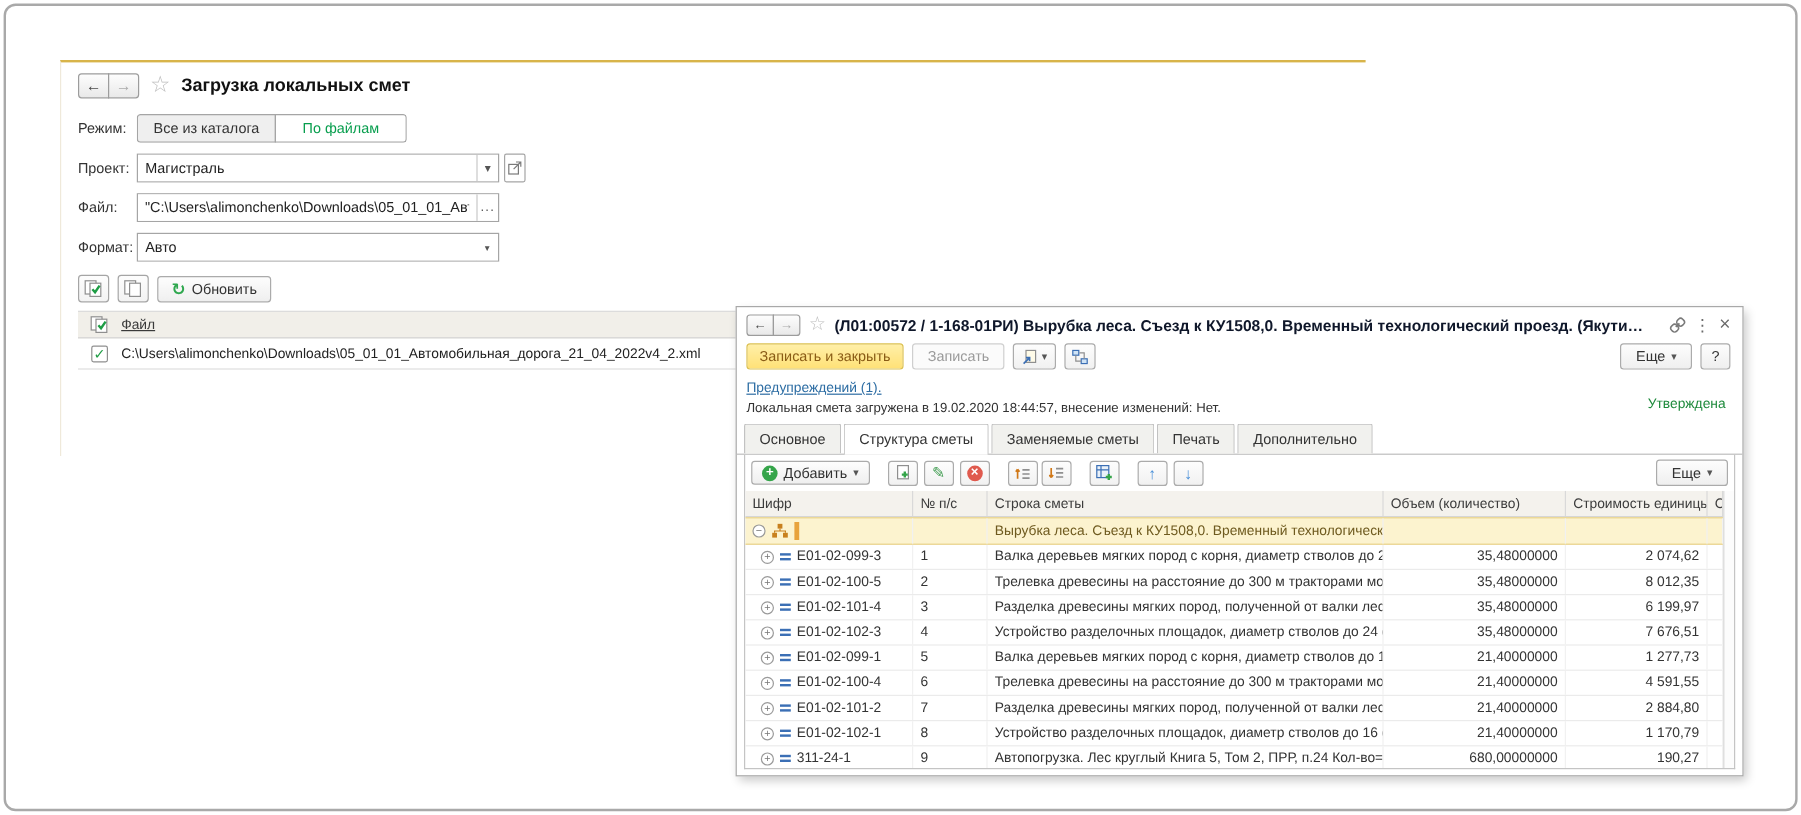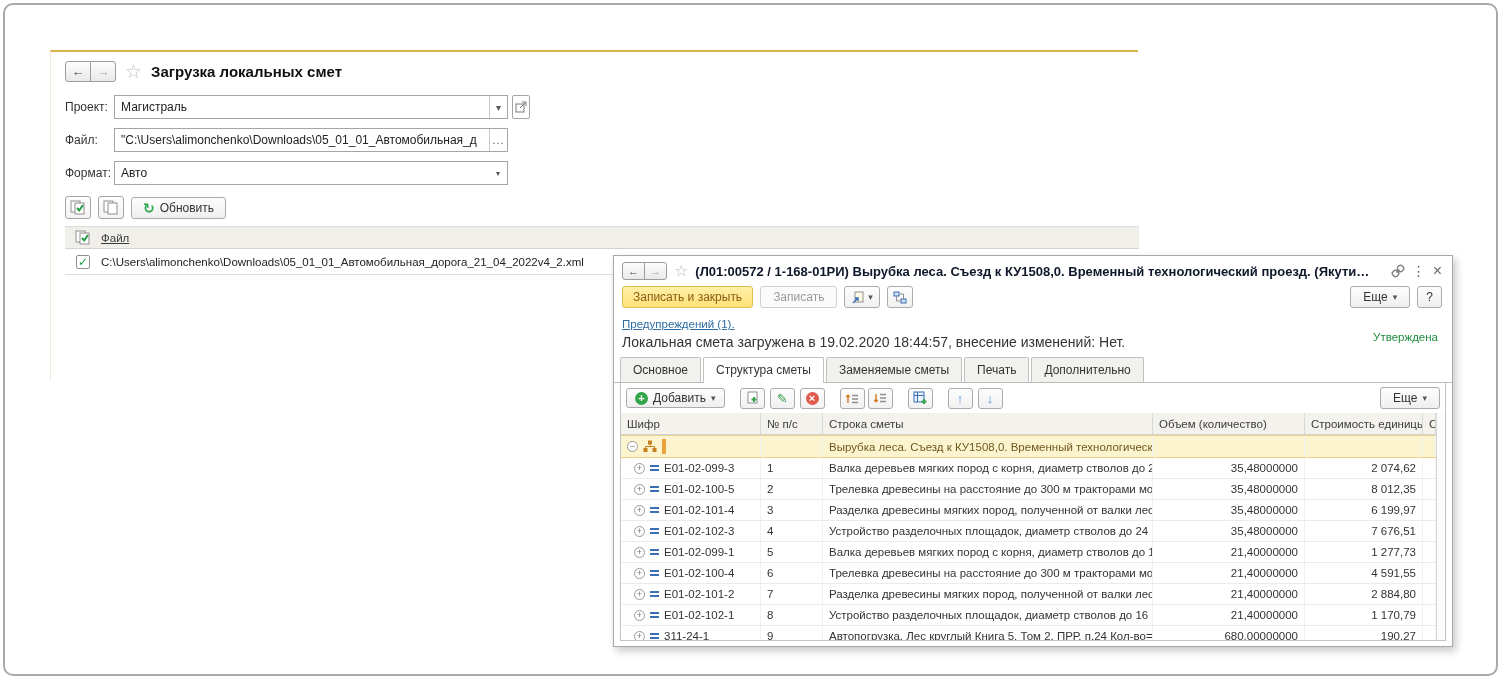--- a/index.html
+++ b/index.html
@@ -31,21 +31,21 @@
   .loader .title { font-size:15px; font-weight:bold; color:#111; }
   .loader .cmdbar { display:flex; align-items:center; gap:9px; padding:6px 14px 4px; }
   .btn-primary { background:linear-gradient(#ffe84d,#fdd91c); border:1px solid #cdaa00; color:#3c3000;
             font-weight:bold; font-size:12.5px; padding:4px 14px; border-radius:3px; }
   .form-row { display:flex; align-items:center; margin:9px 14px 0; }
   .form-row .lbl { width:49px; font-size:12px; color:#333; }
   .toggle { display:inline-flex; border-radius:3px; overflow:hidden; }
   .toggle .opt { font-size:12px; padding:4px 13px; border:1px solid #a5a5a5; }
   .toggle .opt.off { background:#efefef; color:#333; border-radius:3px 0 0 3px; }
   .toggle .opt.on  { background:#fff; color:#089e4e; margin-left:-1px; border-radius:0 3px 3px 0; padding:4px 22px; }
-  .field { display:inline-flex; border:1px solid #a5a5a5; height:24px; background:#fff; width:394px; }
+  .field { display:inline-flex; border:1px solid #a5a5a5; height:24px; background:#fff; width:302px; }
   .field input { border:0; outline:0; flex:1; font:12px "Liberation Sans",sans-serif; color:#222; padding:0 6px; min-width:0; }
   .field .seg { width:18px; border-left:1px solid #c9c9c9; display:flex; align-items:center; justify-content:center;
             font-size:10px; color:#555; background:#fff; }
   .sq-btn { width:18px; height:24px; border:1px solid #a5a5a5; border-radius:2px; margin-left:4px;
             display:inline-flex; align-items:center; justify-content:center; background:#fff; }
   .loader .toolbar { display:flex; align-items:center; gap:7px; margin:11px 14px 7px; }
   .tool { width:26px; height:23px; border:1px solid #a5a5a5; border-radius:3px; background:linear-gradient(#fdfdfd,#f3f3f3);
             display:inline-flex; align-items:center; justify-content:center; }
   .refresh-glyph { color:#2fa84f; font-weight:bold; font-size:14px; line-height:1; }
   .ltable { margin-left:14px; width:1074px; font-size:11.5px; }
@@ -65,21 +65,21 @@
   .estimate .title { flex:1; font-size:13px; font-weight:bold; color:#0f172a; white-space:nowrap; overflow:hidden; }
   .tico { color:#6b6b6b; font-size:14px; line-height:1; }
   .estimate .cmdbar { display:flex; align-items:center; gap:7px; padding:3px 10px 6px 8px; }
   .btn-default { background:linear-gradient(#ffefa8,#ffe177); border:1px solid #dcc152; color:#8a5c16; font-size:12px;
             padding:3px 10px; border-radius:3px; }
   .btn-disabled { color:#9b9b9b; background:#fbfbfb; border:1px solid #cfcfcf; }
   .spacer { flex:1; }
   .inforow { padding:0 10px 0 8px; position:relative; }
   .link { font-size:11.5px; color:#2d6da3; text-decoration:underline; }
   .status { position:absolute; right:14px; top:17px; font-size:11.5px; color:#1e8a3c; }
-  .infoline { font-size:14px; color:#333; margin-top:2px; }
+  .infoline { font-size:11px; color:#333; margin-top:2px; }
   .tabs { display:flex; align-items:flex-end; padding:6px 6px 0; border-bottom:1px solid #bdbdbd; }
   .tab { font-size:12px; color:#333; padding:5px 12px 5px; border:1px solid #c2c2c2; border-bottom:none;
             background:#f1f1ee; margin-right:2px; border-radius:2px 2px 0 0; position:relative; }
   .tab.sel { background:#fff; top:1px; padding-bottom:6px; }
   .panel { flex:1; margin:0 6px 5px; border:1px solid #c4c4c4; border-top:none; display:flex; flex-direction:column; overflow:hidden; }
   .gtoolbar { display:flex; align-items:center; gap:5px; padding:4px 5px 4px; }
   .gtoolbar .icon-btn { width:25px; height:21px; }
   .gap { width:5px; }
   .grid-wrap { flex:1; display:flex; overflow:hidden; }
   .grid { flex:1; font-size:11.5px; color:#333; }
@@ -109,20 +109,27 @@
     <div class="titlebar">
       <span class="navpair">
         <span class="nbtn" style="color:#4a4a4a">←</span>
         <span class="nbtn" style="color:#ababab">→</span>
       </span>
       <span class="star">☆</span>
       <span class="title">Загрузка локальных смет</span>
     </div>
 
 
+    <div class="form-row">
+      <span class="lbl">Режим:</span>
+      <span class="toggle">
+        <span class="opt off">Все из каталога</span>
+        <span class="opt on">По файлам</span>
+      </span>
+    </div>
 
     <div class="form-row">
       <span class="lbl">Проект:</span>
       <span class="field">
         <input value="Магистраль" style="">
         <span class="seg">▾</span>
       </span>
       <span class="sq-btn">
         <svg width="12" height="12" viewBox="0 0 12 12">
           <rect x="1" y="3" width="8" height="8" fill="none" stroke="#7a7a7a"></rect>

